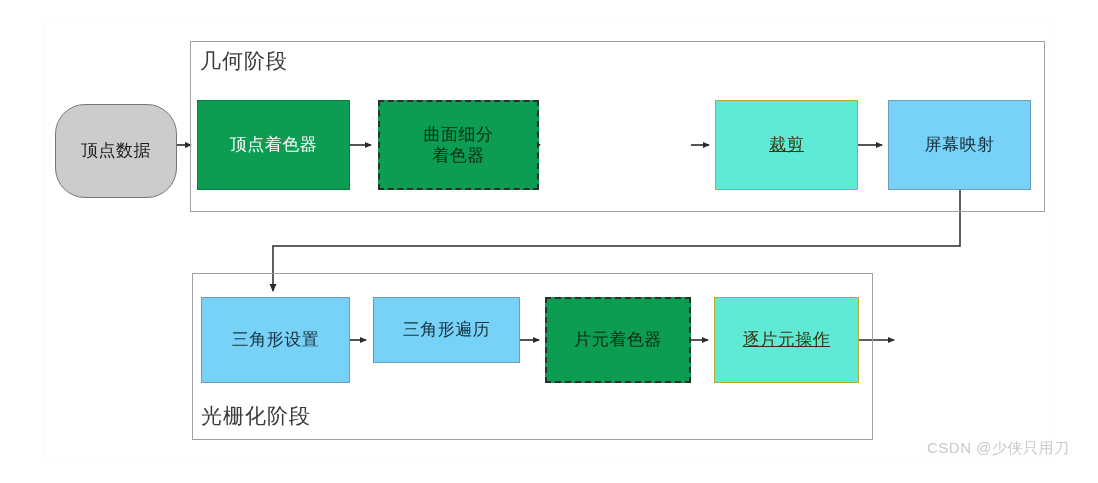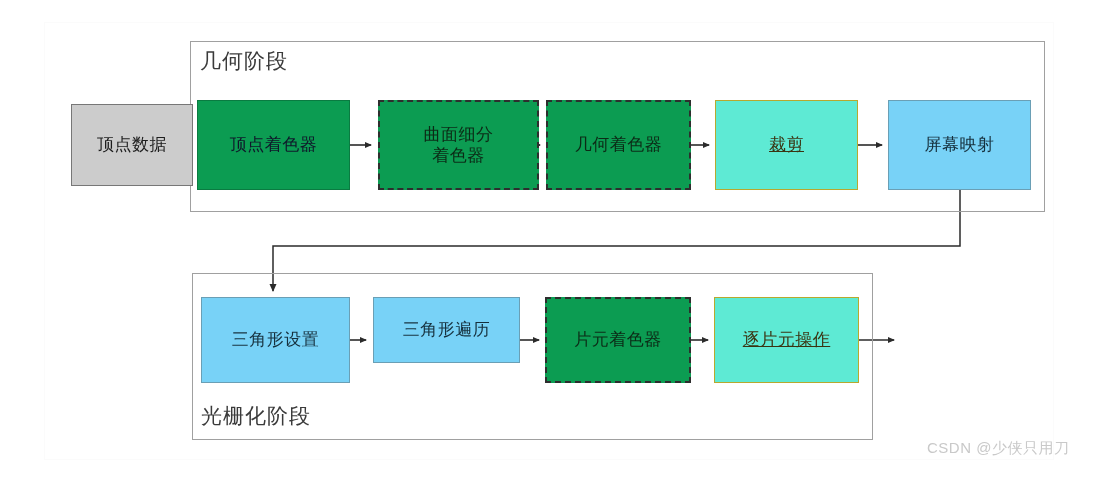--- a/index.html
+++ b/index.html
@@ -52,21 +52,21 @@
     justify-content: center;
     text-align: center;
     font-size: 17px;
     line-height: 1.25;
     color: #1d1d1d;
     letter-spacing: 0.5px;
   }
   .node.green {
     background: #0c9c52;
     border: 1.5px solid #0a7b41;
-    color: #0f172a;
+    color: #ffffff;
   }
   .node.green-dashed {
     background: #0c9c52;
     border: 2px dashed #2e2e2e;
     color: #0c2a16;
   }
   .node.blue {
     background: #78d2f7;
     border: 1.5px solid #6a9fb5;
     color: #16303d;
@@ -167,38 +167,35 @@
       <line x1="859" y1="340" x2="894" y2="340" stroke="#2b2b2b" stroke-width="1.6" marker-end="url(#arrow)"></line>
     </g>
   </svg>
 
   <div class="stage-box" style="left:190px; top:41px; width:855px; height:171px;"></div>
   <div class="stage-label" style="left:200px; top:50px;">几何阶段</div>
 
   <div class="stage-box" style="left:192px; top:273px; width:681px; height:167px;"></div>
   <div class="stage-label" style="left:201px; top:405px;">光栅化阶段</div>
 
-  <div class="node gray" style="left:71px; top:104px; width:122px; height:82px;">
+  <div class="node gray" style="left:55px; top:104px; width:122px; height:94px;border-radius:30px;">
     <span class="node-label">顶点数据</span>
   </div>
 
   <div class="node green" style="left:197px; top:100px; width:153px; height:90px;">
     <span class="node-label">顶点着色器</span>
   </div>
 
   <div class="node green-dashed" style="left:378px; top:100px; width:161px; height:90px;">
     <span class="node-label">
       <span>曲面细分</span><br>
       <span>着色器</span>
     </span>
   </div>
 
-  <div class="node green-dashed" style="left:546px; top:100px; width:145px; height:90px;">
-    <span class="node-label">几何着色器</span>
-  </div>
 
   <div class="node yellow" style="left:715px; top:100px; width:143px; height:90px;">
     <span class="node-label">裁剪</span>
   </div>
 
   <div class="node blue" style="left:888px; top:100px; width:143px; height:90px;">
     <span class="node-label">屏幕映射</span>
   </div>
 
   <div class="node blue" style="left:201px; top:297px; width:149px; height:86px;">

